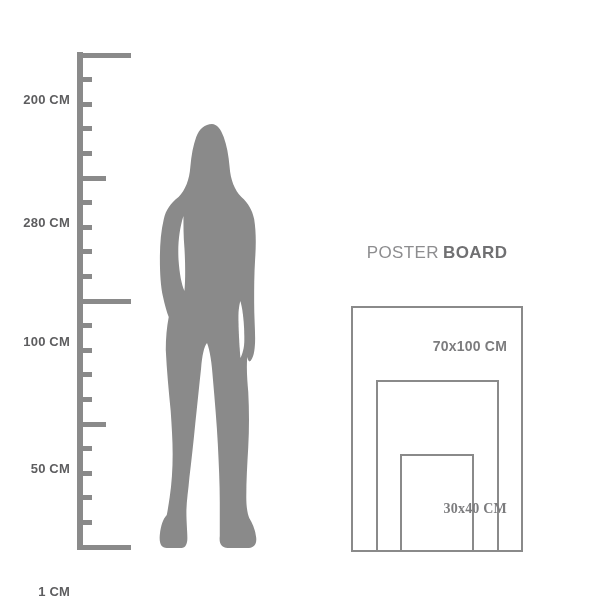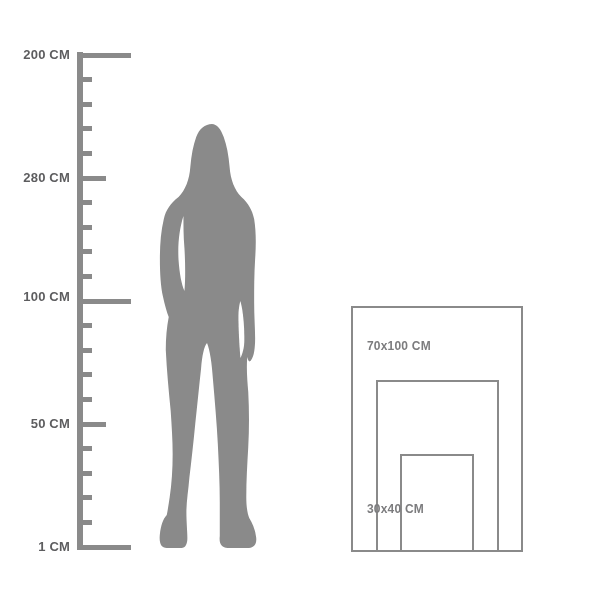--- a/index.html
+++ b/index.html
@@ -8,37 +8,37 @@
     font-family:"Liberation Sans", sans-serif;
   }
   
   #ruler{position:absolute;left:0;top:0;width:200px;height:600px;}
   .ruler-bar{
     position:absolute;left:77px;top:52px;width:6px;height:498px;background:#8a8a8a;
   }
   .tick{position:absolute;height:5px;background:#8a8a8a;}
   .ruler-label{
     position:absolute;left:0;width:70px;text-align:right;
-    font-weight:bold;font-size:13px;line-height:18px;color:#5d5d5f;letter-spacing:0.2px;
+    font-weight:bold;font-size:13px;line-height:18px;color:#5d5d5f;letter-spacing:0.2px;margin-top:45px;
   }
   
   #figure-svg{position:absolute;left:154px;top:124px;width:108px;height:425px;}
   
   #poster-board{position:absolute;left:0;top:0;width:600px;height:600px;}
   #poster-title{
     position:absolute;left:327px;top:243px;width:220px;text-align:center;
     font-size:17px;letter-spacing:0.4px;white-space:nowrap;
   }
   .title-regular{font-weight:normal;color:#8d8d8f;}
   .title-bold{font-weight:bold;color:#707072;margin-left:4px;}
   .pb-rect{
     position:absolute;border:2px solid #8a8a8a;box-sizing:border-box;background:transparent;
   }
   .pb-label{
-    position:absolute;text-align:left;font-weight:bold;font-size:12px;line-height:16px;
+    position:absolute;text-align:right;font-weight:bold;font-size:14px;line-height:16px;
     color:#7c7c7e;letter-spacing:0.2px;white-space:nowrap;
   }
 </style>
 </head>
 <body>
 
 <div id="stage">
 
   <div id="ruler">
     <div class="ruler-bar"></div>
@@ -93,21 +93,24 @@
       C32,66 36,56 37,43 C38,31 40,21 43,13 C46,5 52,0 59,0 Z"></path>
     <path fill="#ffffff" d="
       M30,92 C26,104 24,120 25,136 C26,150 28,160 31,167
       C32,156 32,140 31,124 C30,112 30,101 30,92 Z"></path>
     <path fill="#ffffff" d="
       M88,177 C91,188 92,202 92,216 C92,224 90,230 88,234
       C87,222 86,206 86,192 C86,186 87,180 88,177 Z"></path>
   </svg>
 
   <div id="poster-board">
+    <div id="poster-title">
+      <span class="title-regular">POSTER</span><span class="title-bold">BOARD</span>
+    </div>
 
   <div class="pb-rect" style="left: 350.9px; top: 306px; width: 172.2px; height: 246px;"></div>
       <div class="pb-rect" style="left: 375.5px; top: 379.8px; width: 123px; height: 172.2px;"></div>
       <div class="pb-rect" style="left: 400.1px; top: 453.6px; width: 73.8px; height: 98.4px;"></div>
       <div class="pb-label" style="left: 367px; width: 140px; top: 337.9px;">70x100 CM</div>
-      <div class="pb-label" style="left: 367px; width: 140px; top: 500.8px;">30x40 CM</div>
+      <div class="pb-label" style="left: 367px; width: 140px; top: 500.8px; font-family: Liberation Serif, serif;">30x40 CM</div>
     </div>
 
 </div>
 
 </body></html>

